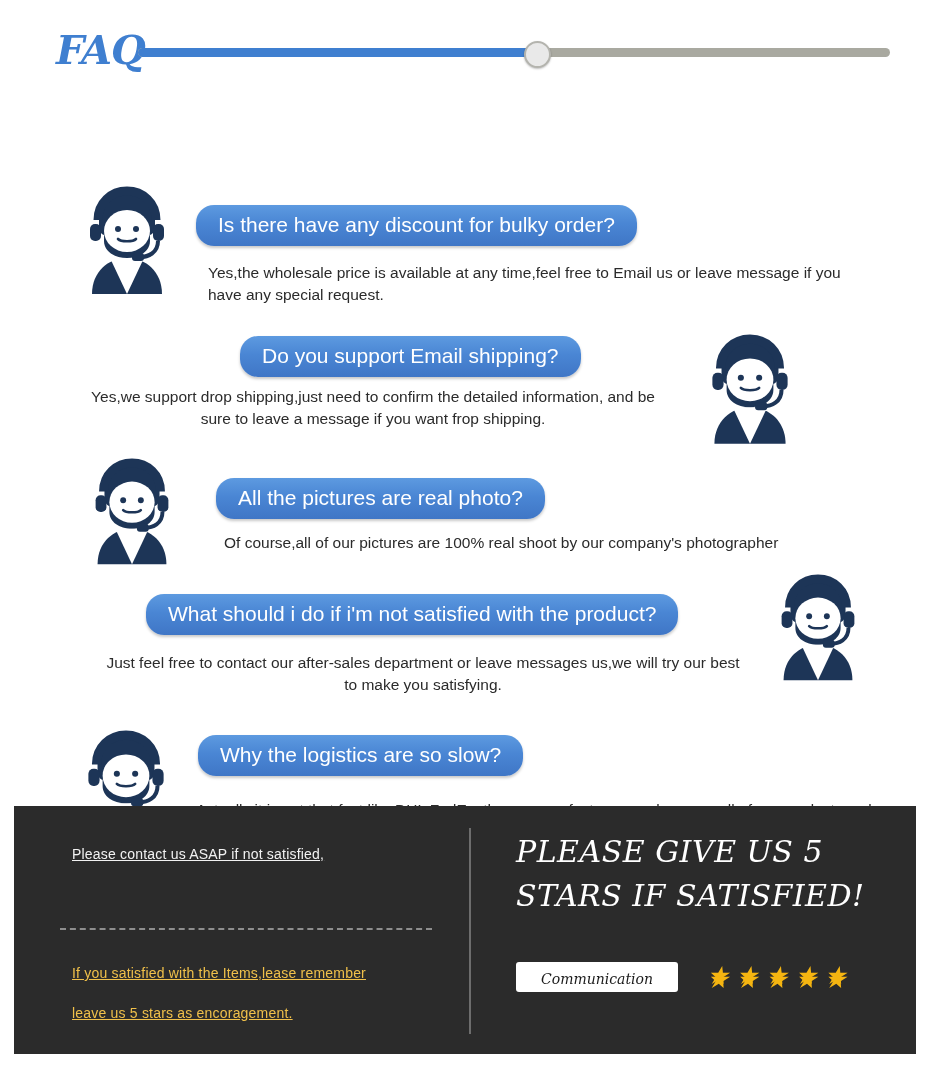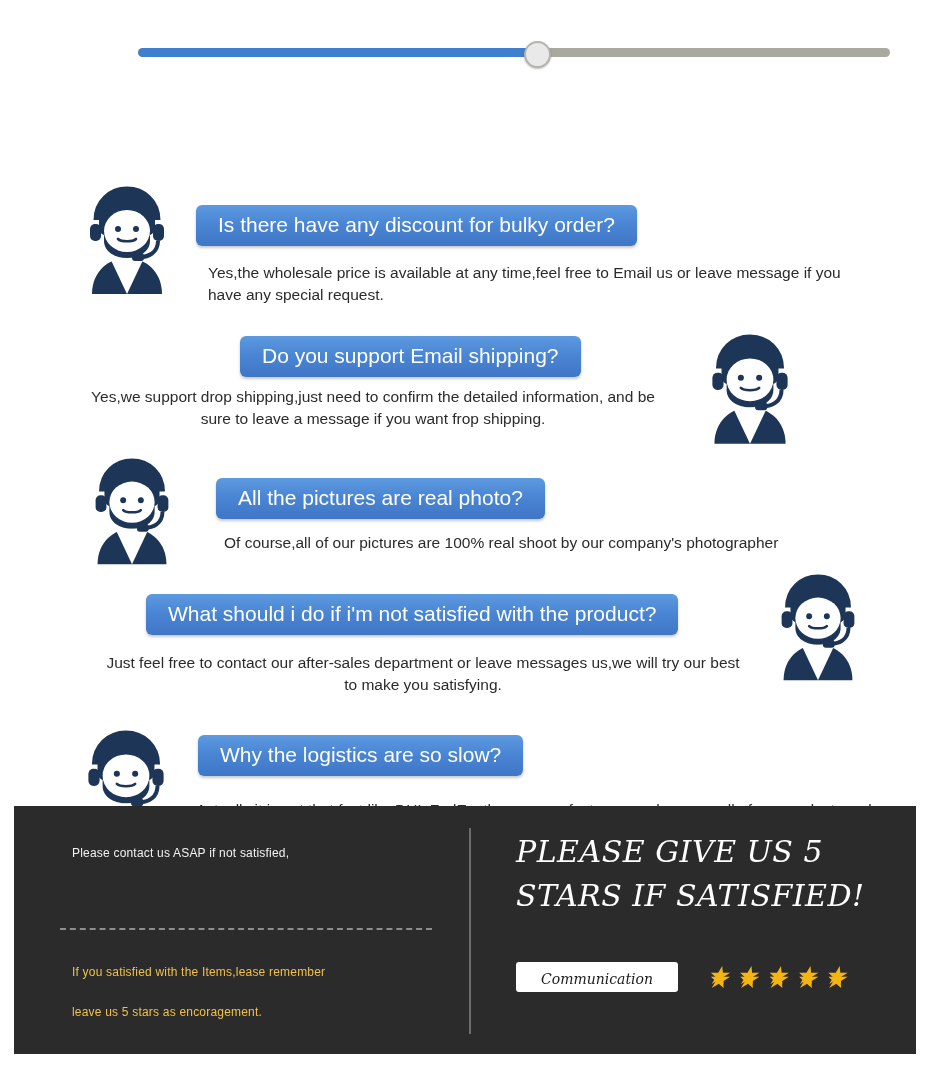--- a/index.html
+++ b/index.html
@@ -63,21 +63,21 @@
   }
 
   
   .faq-item {
     position: relative;
   }
   .bubble {
     display: inline-block;
     background: linear-gradient(to bottom, #5d9ae0 0%, #4a86d4 45%, #3f76c6 100%);
     color: #ffffff;
-    border-radius: 6px;
+    border-radius: 18px;
     padding: 8px 22px 10px 22px;
     font-size: 21px;
     line-height: 1.1;
     box-shadow: 0 2px 3px rgba(0,0,0,0.22);
     white-space: nowrap;
   }
   .answer {
     color: #2b2b2b;
     font-size: 15.5px;
     line-height: 1.45;
@@ -107,22 +107,23 @@
     position: absolute;
     left: 455px;
     top: 22px;
     width: 2px;
     height: 206px;
     background: #6d6d6d;
   }
   .fl-line {
     position: absolute;
     color: #f2f2f2;
-    font-size: 12px;
+    font-size: 14px;
     letter-spacing: 0.2px;
+    text-decoration: underline;
   }
   .fl-line.yellow { color: #f0c04a; }
   .dashed {
     position: absolute;
     left: 46px;
     top: 122px;
     width: 372px;
     border-top: 2px dashed #8e8e8e;
   }
   .footer-right {
@@ -163,20 +164,21 @@
     font-size: 25px;
     letter-spacing: 7px;
     vertical-align: middle;
     line-height: 26px;
   }
 </style>
 </head>
 <body>
 
 <div class="faq-header">
+  <div class="faq-title">FAQ</div>
   <div class="slider-track">
     <div class="slider-fill" style="width: 398.56px;"></div>
   </div>
   <div class="slider-knob"></div>
 </div>
 
 <div class="faq-item">
   <svg class="avatar" style="left:72px; top:92px;" width="110" height="120" viewBox="0 0 110 120">
     <g fill="#1d3557">
       <path d="M55 8c-17 0-28 11-28 26v9c0 4 2 7 5 8v6c0 10 10 17 23 17s23-7 23-17v-6c3-1 5-4 5-8v-9C83 19 72 8 55 8z"></path>

